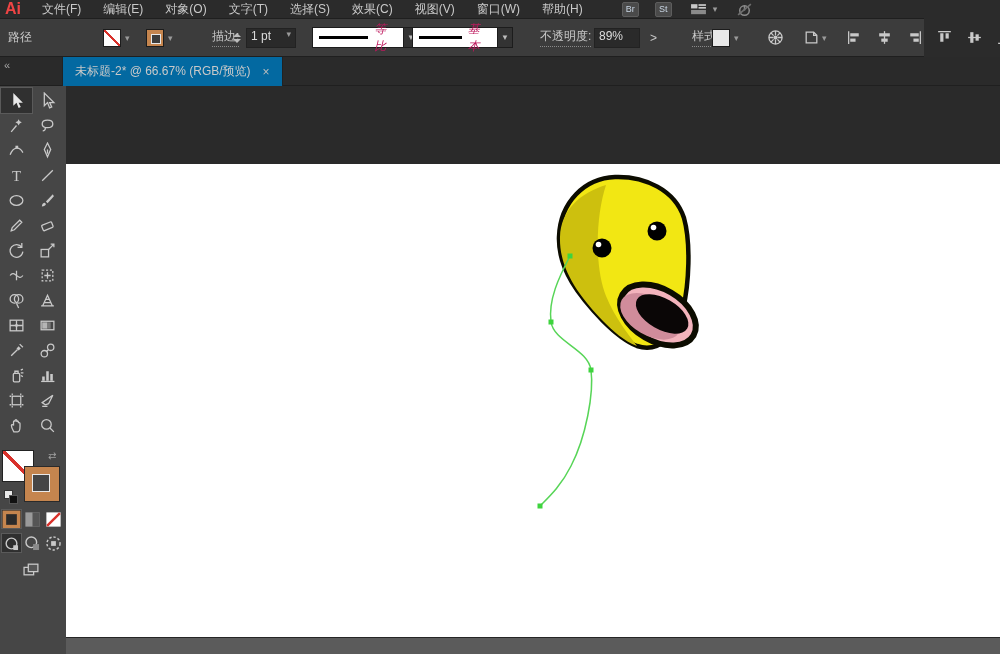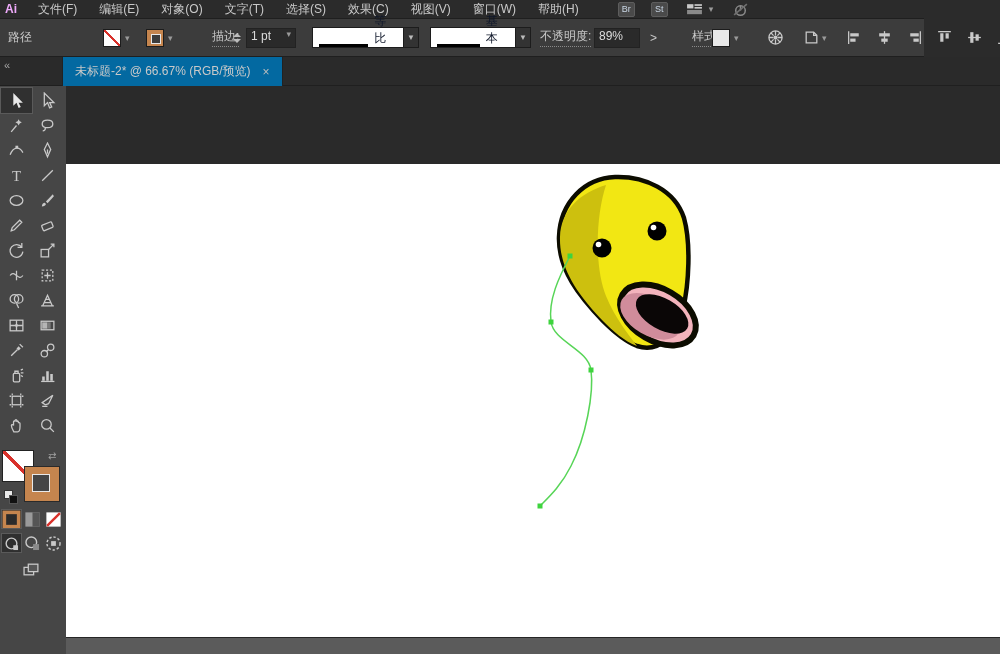--- a/index.html
+++ b/index.html
@@ -3,21 +3,21 @@
 <meta charset="utf-8">
 <style>
   * { margin:0; padding:0; box-sizing:border-box; }
   html,body { width:1000px; height:654px; overflow:hidden; background:#2b2b2b;
     font-family:"Liberation Sans","DejaVu Sans",sans-serif; }
   .app { position:absolute; left:0; top:0; width:1000px; height:654px; background:#2b2b2b; }
 
   
   .menubar { position:absolute; left:0; top:0; width:1000px; height:18px;
     background:#2b2b2b; display:flex; align-items:center; color:#c9c9c9; font-size:12px; }
-  .ai-logo { color:#f0abfc; font-weight:bold; font-size:12px; padding:0 10px 0 5px; }
+  .ai-logo { color:#ef4444; font-weight:bold; font-size:16px; padding:0 10px 0 5px; }
   .menu-items { display:flex; }
   .menu-items span { padding:0 11px; cursor:default; }
   .menubar-right { display:flex; align-items:center; margin-left:28px; gap:16px; }
   .sq-btn { width:17px; height:15px; background:#4a4a4a; border:1px solid #5d5d5d;
     color:#c9d6e4; font-size:9px; display:flex; align-items:center; justify-content:center;
     border-radius:2px; }
   .ws-wrap { display:flex; align-items:center; gap:3px; color:#9a9a9a; }
   .chev { color:#9a9a9a; font-size:9px; }
 
   
@@ -30,22 +30,22 @@
   .none-fill { background:linear-gradient(to top right,#fff 44%,#d9312b 44%,#d9312b 56%,#fff 56%); }
   .stroke-swatch { background:var(--stroke-swatch); position:relative; }
   .stroke-swatch::after { content:""; position:absolute; left:5px; top:5px; width:8px; height:8px;
     background:#3c3c3c; outline:1px solid #e8e8e8; }
   .field { background:#2a2a2a; border:1px solid #222; height:20px; display:flex;
     align-items:flex-start; padding:0 4px; color:#dcdcdc; }
   .stepper { display:flex; flex-direction:column; justify-content:center; gap:2px; margin:0 3px; }
   .stepper i { width:0; height:0; border-left:4px solid transparent; border-right:4px solid transparent; }
   .stepper .up { border-bottom:4px solid #bdbdbd; }
   .stepper .dn { border-top:4px solid #bdbdbd; }
-  .white-dd { background:#fff; color:#0f172a; height:21px; display:flex; align-items:flex-end;
-    padding:0 6px; gap:6px; border:1px solid #1c1c1c; }
+  .white-dd { background:#fff; color:#be185d; height:21px; display:flex; align-items:center;
+    padding:0 6px; gap:6px; border:1px solid #1c1c1c;font-style:italic; }
   .line-preview { display:inline-block; width:52px; height:3px; background:#000; }
   .line-preview.short { width:44px; }
   .dd-chev { width:15px; height:21px; background:#333; border:1px solid #1c1c1c; border-left:none;
     display:flex; align-items:center; justify-content:center; color:#bbb; font-size:8px; }
   .cbicon { width:22px; height:22px; display:flex; align-items:center; justify-content:center; }
   .cbicon svg { width:17px; height:17px; }
 
   
   .tabbar { position:absolute; left:0; top:57px; width:1000px; height:29px; background:#2a2a2a;
     border-bottom:1px solid #1f1f1f; }
@@ -152,21 +152,21 @@
         <span class="chev">▾</span>
       </span>
     </div>
     <div class="cb" style="left:312px">
       <span class="white-dd" style="width:92px; justify-content:space-between">
         <span class="line-preview"></span>
         <span>等比</span>
       </span>
       <span class="dd-chev">▼</span>
     </div>
-    <div class="cb" style="left:430px">
+    <div class="cb" style="left:412px">
       <span class="white-dd" style="width:86px; justify-content:space-between">
         <span class="line-preview short"></span>
         <span>基本</span>
       </span>
       <span class="dd-chev">▼</span>
     </div>
     <div class="cb" style="left:540px">
       <span class="link-label">不透明度:</span>
     </div>
     <div class="cb" style="left:594px">

